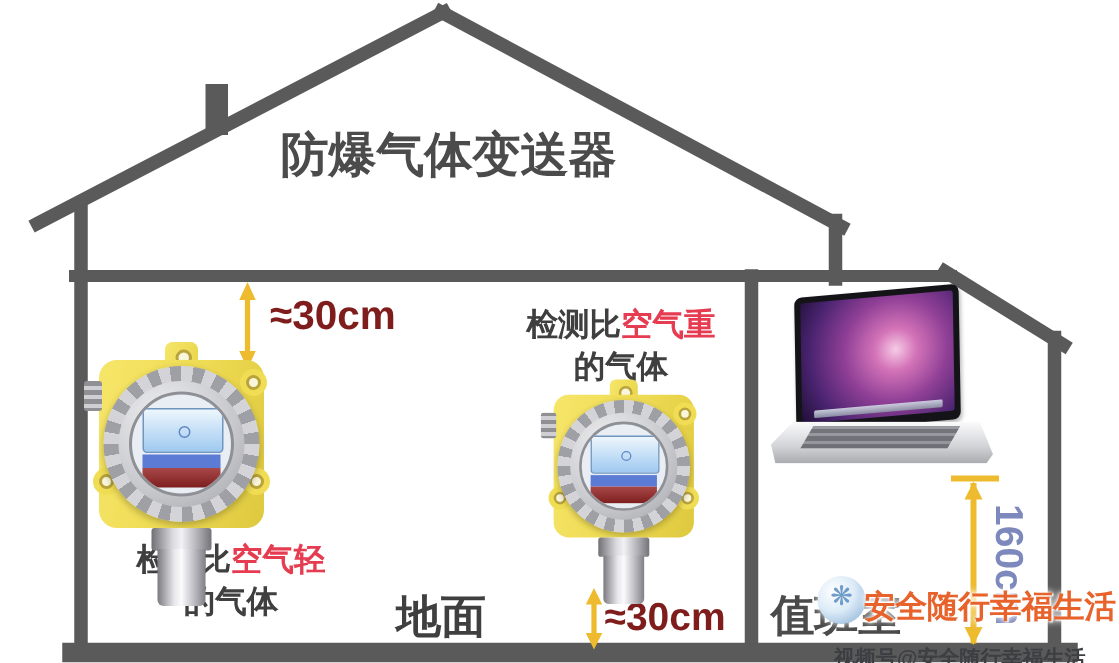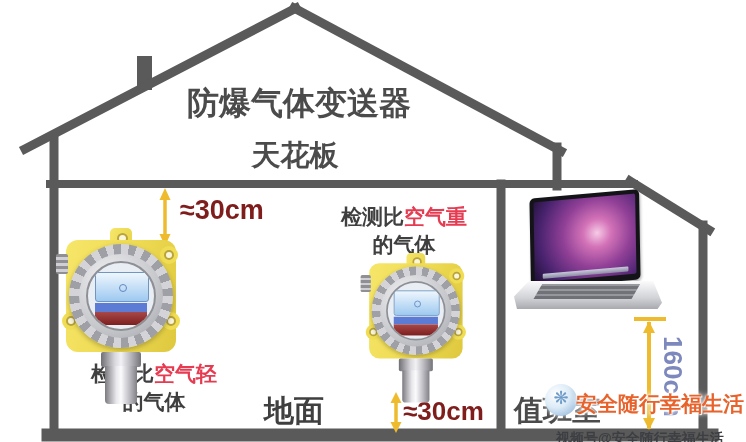--- a/index.html
+++ b/index.html
@@ -14,21 +14,21 @@
     font-size:44px;font-weight:900;color:#484848;letter-spacing:1px;}
   .device-title{left:164px;top:82px;width:270px;text-align:center;
     font-size:32px;font-weight:800;color:#4b4b4b;}
   .ceiling{left:238px;top:136px;width:114px;text-align:center;
     font-size:29px;font-weight:600;color:#4b4b4b;}
   .dim-blue{font-size:27px;font-weight:600;color:#7f1d1d;}
   .clear-top{left:180px;top:195px;}
   .clear-bottom{left:403px;top:396px;font-size:26px;}
   .note{font-size:21px;line-height:28px;text-align:center;color:#3f3f3f;font-weight:600;}
   .note .hl{color:#e63c52;}
-  .note-heavier{left:328px;top:203px;width:152px;}
+  .note-heavier{left:338px;top:203px;width:152px;}
   .note-lighter{left:78px;top:360px;width:152px;}
   .ground{left:232px;top:391px;width:92px;font-size:30px;font-weight:700;color:#3f3f3f;text-align:right;}
   .duty{left:514px;top:391px;width:104px;font-size:29px;font-weight:600;color:#4b4b4b;}
   .h160{left:688px;top:336px;font-size:26px;font-weight:600;color:#7d89bd;
     transform:rotate(90deg);transform-origin:left top;white-space:nowrap;}
   .wm-main{left:576px;top:390px;font-size:21px;font-weight:700;color:#e8632c;
     white-space:nowrap;
     text-shadow:0 0 2px #fff,0 0 4px #fff,0 0 6px #fff,1px 1px 1px #fff;}
   .wm-sub{left:556px;top:430px;font-size:14px;font-weight:700;color:#3c3e42;white-space:nowrap;}
   .wm-icon{left:545px;top:384px;width:32px;height:32px;border-radius:50%;
@@ -120,21 +120,20 @@
     </g>
     <g fill="#eebb2e" stroke="#eebb2e">
       <line x1="634" y1="319" x2="666" y2="319" stroke-width="4"></line>
       <line x1="649" y1="322" x2="649" y2="429" stroke-width="4"></line>
       <polygon points="649,321 643,333 655,333" stroke="none"></polygon>
       <polygon points="649,430 643,418 655,418" stroke="none"></polygon>
     </g>
   </svg>
 
   <div class="abs z2 device-title">防爆气体变送器</div>
-  <div class="abs z2 ceiling">天花板</div>
 
   <div class="abs z2 dim-blue clear-top">≈30cm</div>
   <div class="abs z2 dim-blue clear-bottom">≈30cm</div>
   <div class="abs z2 h160">160cm</div>
 
   <div class="abs z2 note note-heavier">
     <span>检测比</span><span class="hl">空气重</span><br>
     <span>的气体</span>
   </div>
   <div class="abs z2 note note-lighter">

